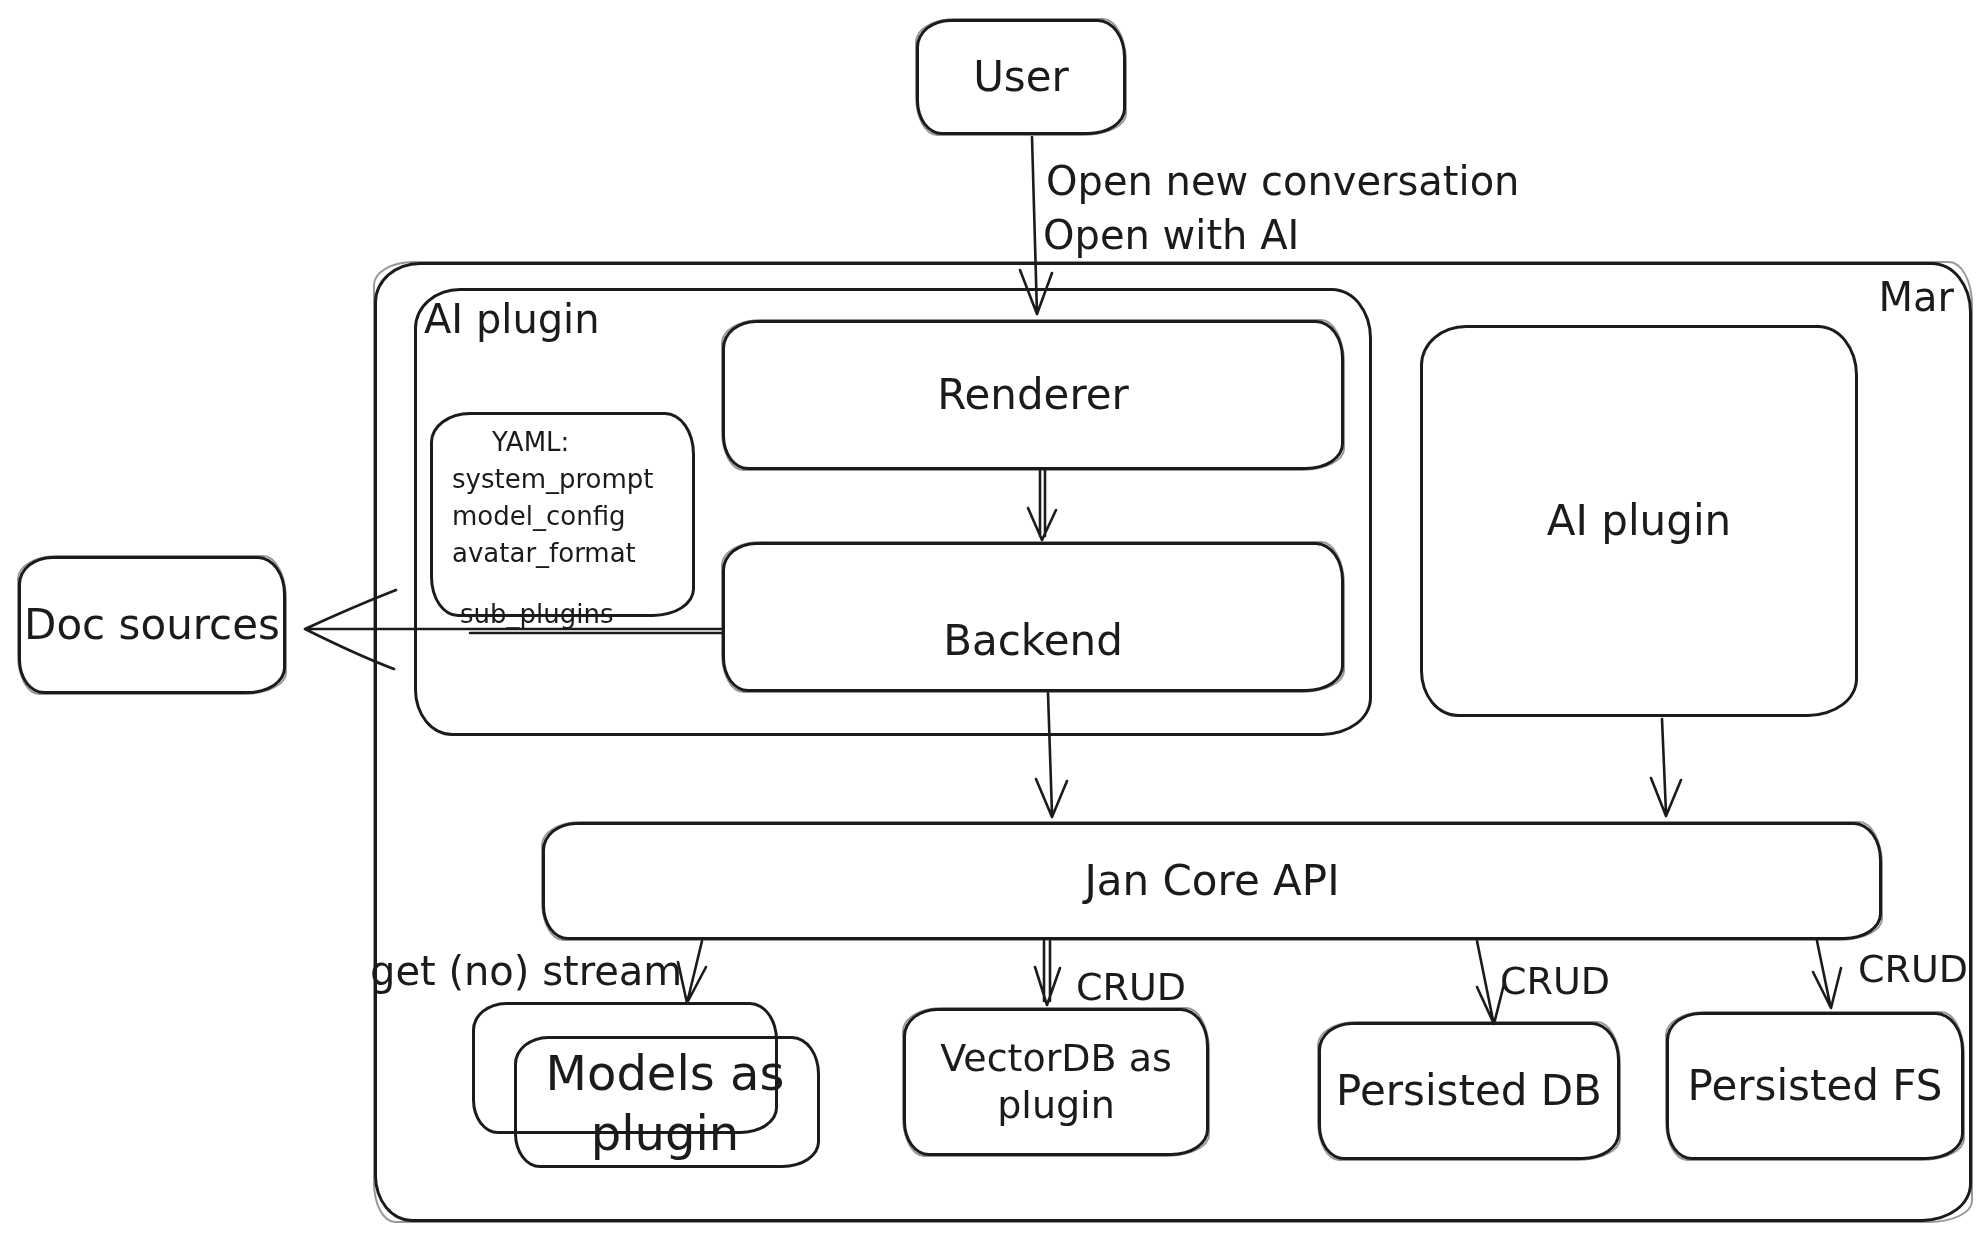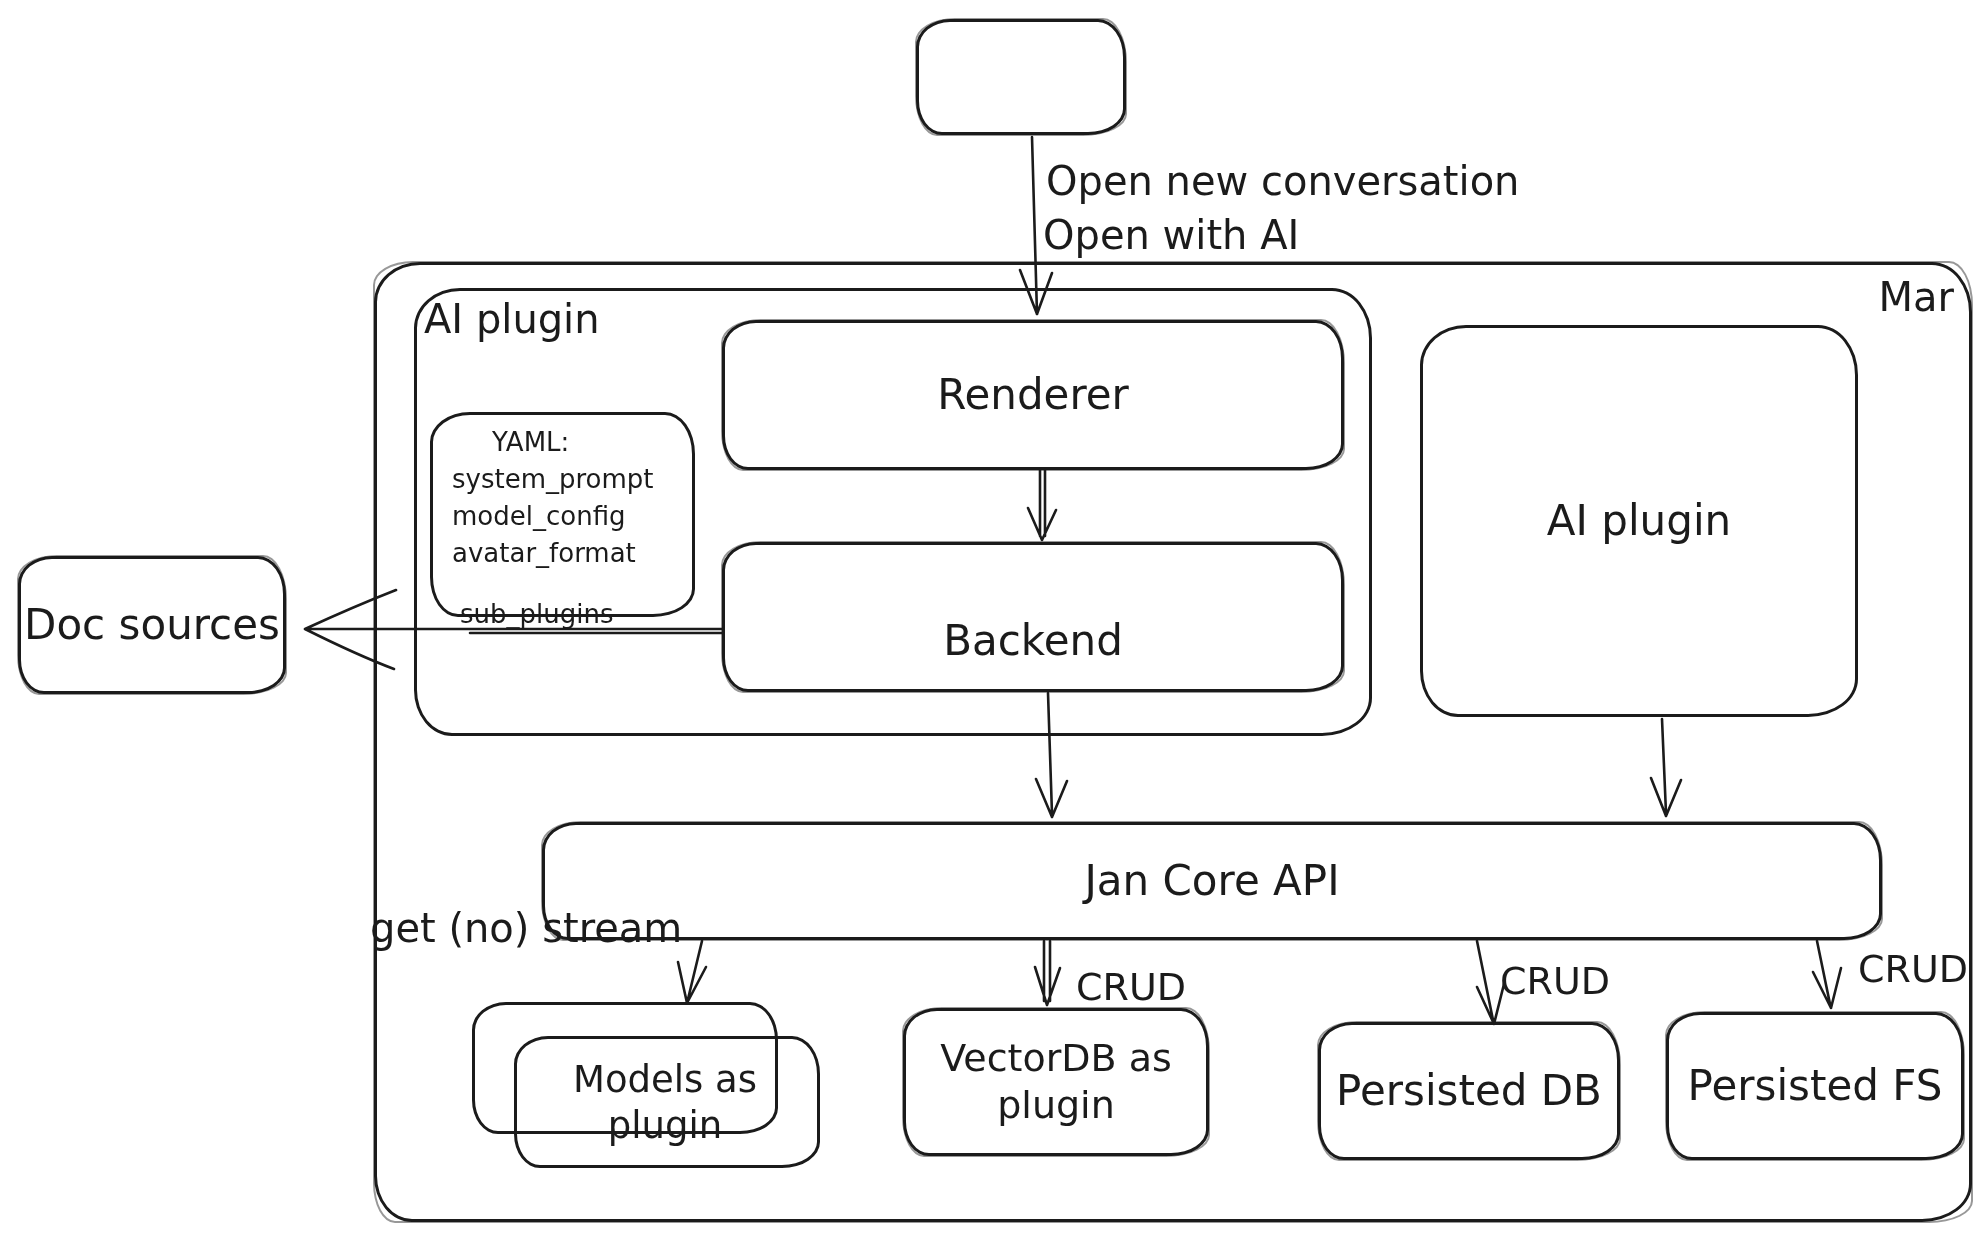--- a/index.html
+++ b/index.html
@@ -105,53 +105,54 @@
 
     <path d="M702 941 L688 999 M687 1003 L678 962 M687 1003 L706 967"></path>
 
     <path d="M1044 941 L1044 1001 M1050 941 L1050 1001 M1047 1005 L1035 967 M1047 1005 L1060 968"></path>
 
     <path d="M1477 941 L1493 1020 M1494 1024 L1477 987 M1494 1024 L1504 984"></path>
 
     <path d="M1817 941 L1830 1004 M1831 1008 L1813 972 M1831 1008 L1841 968"></path>
   </svg>
 
+  <div class="lbl lbl-center fs-node" style="left:916px; top:19px; width:210px; height:116px;">User</div>
 
   <div class="lbl fs-node" style="left:1836px; top:272px; width:118px; text-align:right; font-size:40px;">Mar</div>
 
   <div class="lbl fs-node" style="left:424px; top:294px; font-size:40px;">AI plugin</div>
 
   <div class="lbl lbl-center fs-node" style="left:722px; top:320px; width:622px; height:150px;">Renderer</div>
 
   <div class="lbl lbl-center fs-node" style="left:722px; top:566px; width:622px; height:150px;">Backend</div>
 
   <div class="lbl lbl-center fs-node" style="left:18px; top:556px; width:268px; height:138px;">Doc sources</div>
 
   <div class="lbl lbl-center fs-node" style="left:1420px; top:325px; width:438px; height:392px;">AI plugin</div>
 
   <div class="lbl lbl-center fs-node" style="left:542px; top:822px; width:1340px; height:118px;">Jan Core API</div>
 
-  <div class="lbl lbl-center" style="left:535px; top:1048px; width:260px; height:110px; font-size:37px;">Models as
+  <div class="lbl lbl-center" style="left:535px; top:1048px; width:260px; height:110px; font-size:48px;">Models as
 plugin</div>
 
   <div class="lbl lbl-center" style="left:903px; top:1018px; width:306px; height:128px; font-size:38px;">VectorDB as
 plugin</div>
 
   <div class="lbl lbl-center fs-node" style="left:1318px; top:1022px; width:302px; height:138px;border-radius:21px;">Persisted DB</div>
 
   <div class="lbl lbl-center fs-node" style="left:1666px; top:1012px; width:298px; height:148px;">Persisted FS</div>
 
   <div class="lbl fs-yaml" style="left:452px; top:424px;margin-left:40px;">YAML:</div>
   <div class="lbl fs-yaml" style="left:452px; top:461px;">system_prompt</div>
   <div class="lbl fs-yaml" style="left:452px; top:498px;">model_config</div>
   <div class="lbl fs-yaml" style="left:452px; top:535px;">avatar_format</div>
   <div class="lbl fs-yaml" style="left:452px; top:596px;margin-left:8px;">sub_plugins</div>
 
   <div class="lbl fs-edge" style="left:1046px; top:156px;">Open new conversation</div>
   <div class="lbl fs-edge" style="left:1043px; top:210px;">Open with AI</div>
 
-  <div class="lbl fs-edge" style="left:370px; top:903px;">get (no) stream</div>
+  <div class="lbl fs-edge" style="left:370px; top:946px;">get (no) stream</div>
 
   <div class="lbl fs-crud" style="left:1076px; top:964px;">CRUD</div>
   <div class="lbl fs-crud" style="left:1500px; top:958px;">CRUD</div>
   <div class="lbl fs-crud" style="left:1858px; top:946px;">CRUD</div>
 
 </div>
 
 </body></html>

